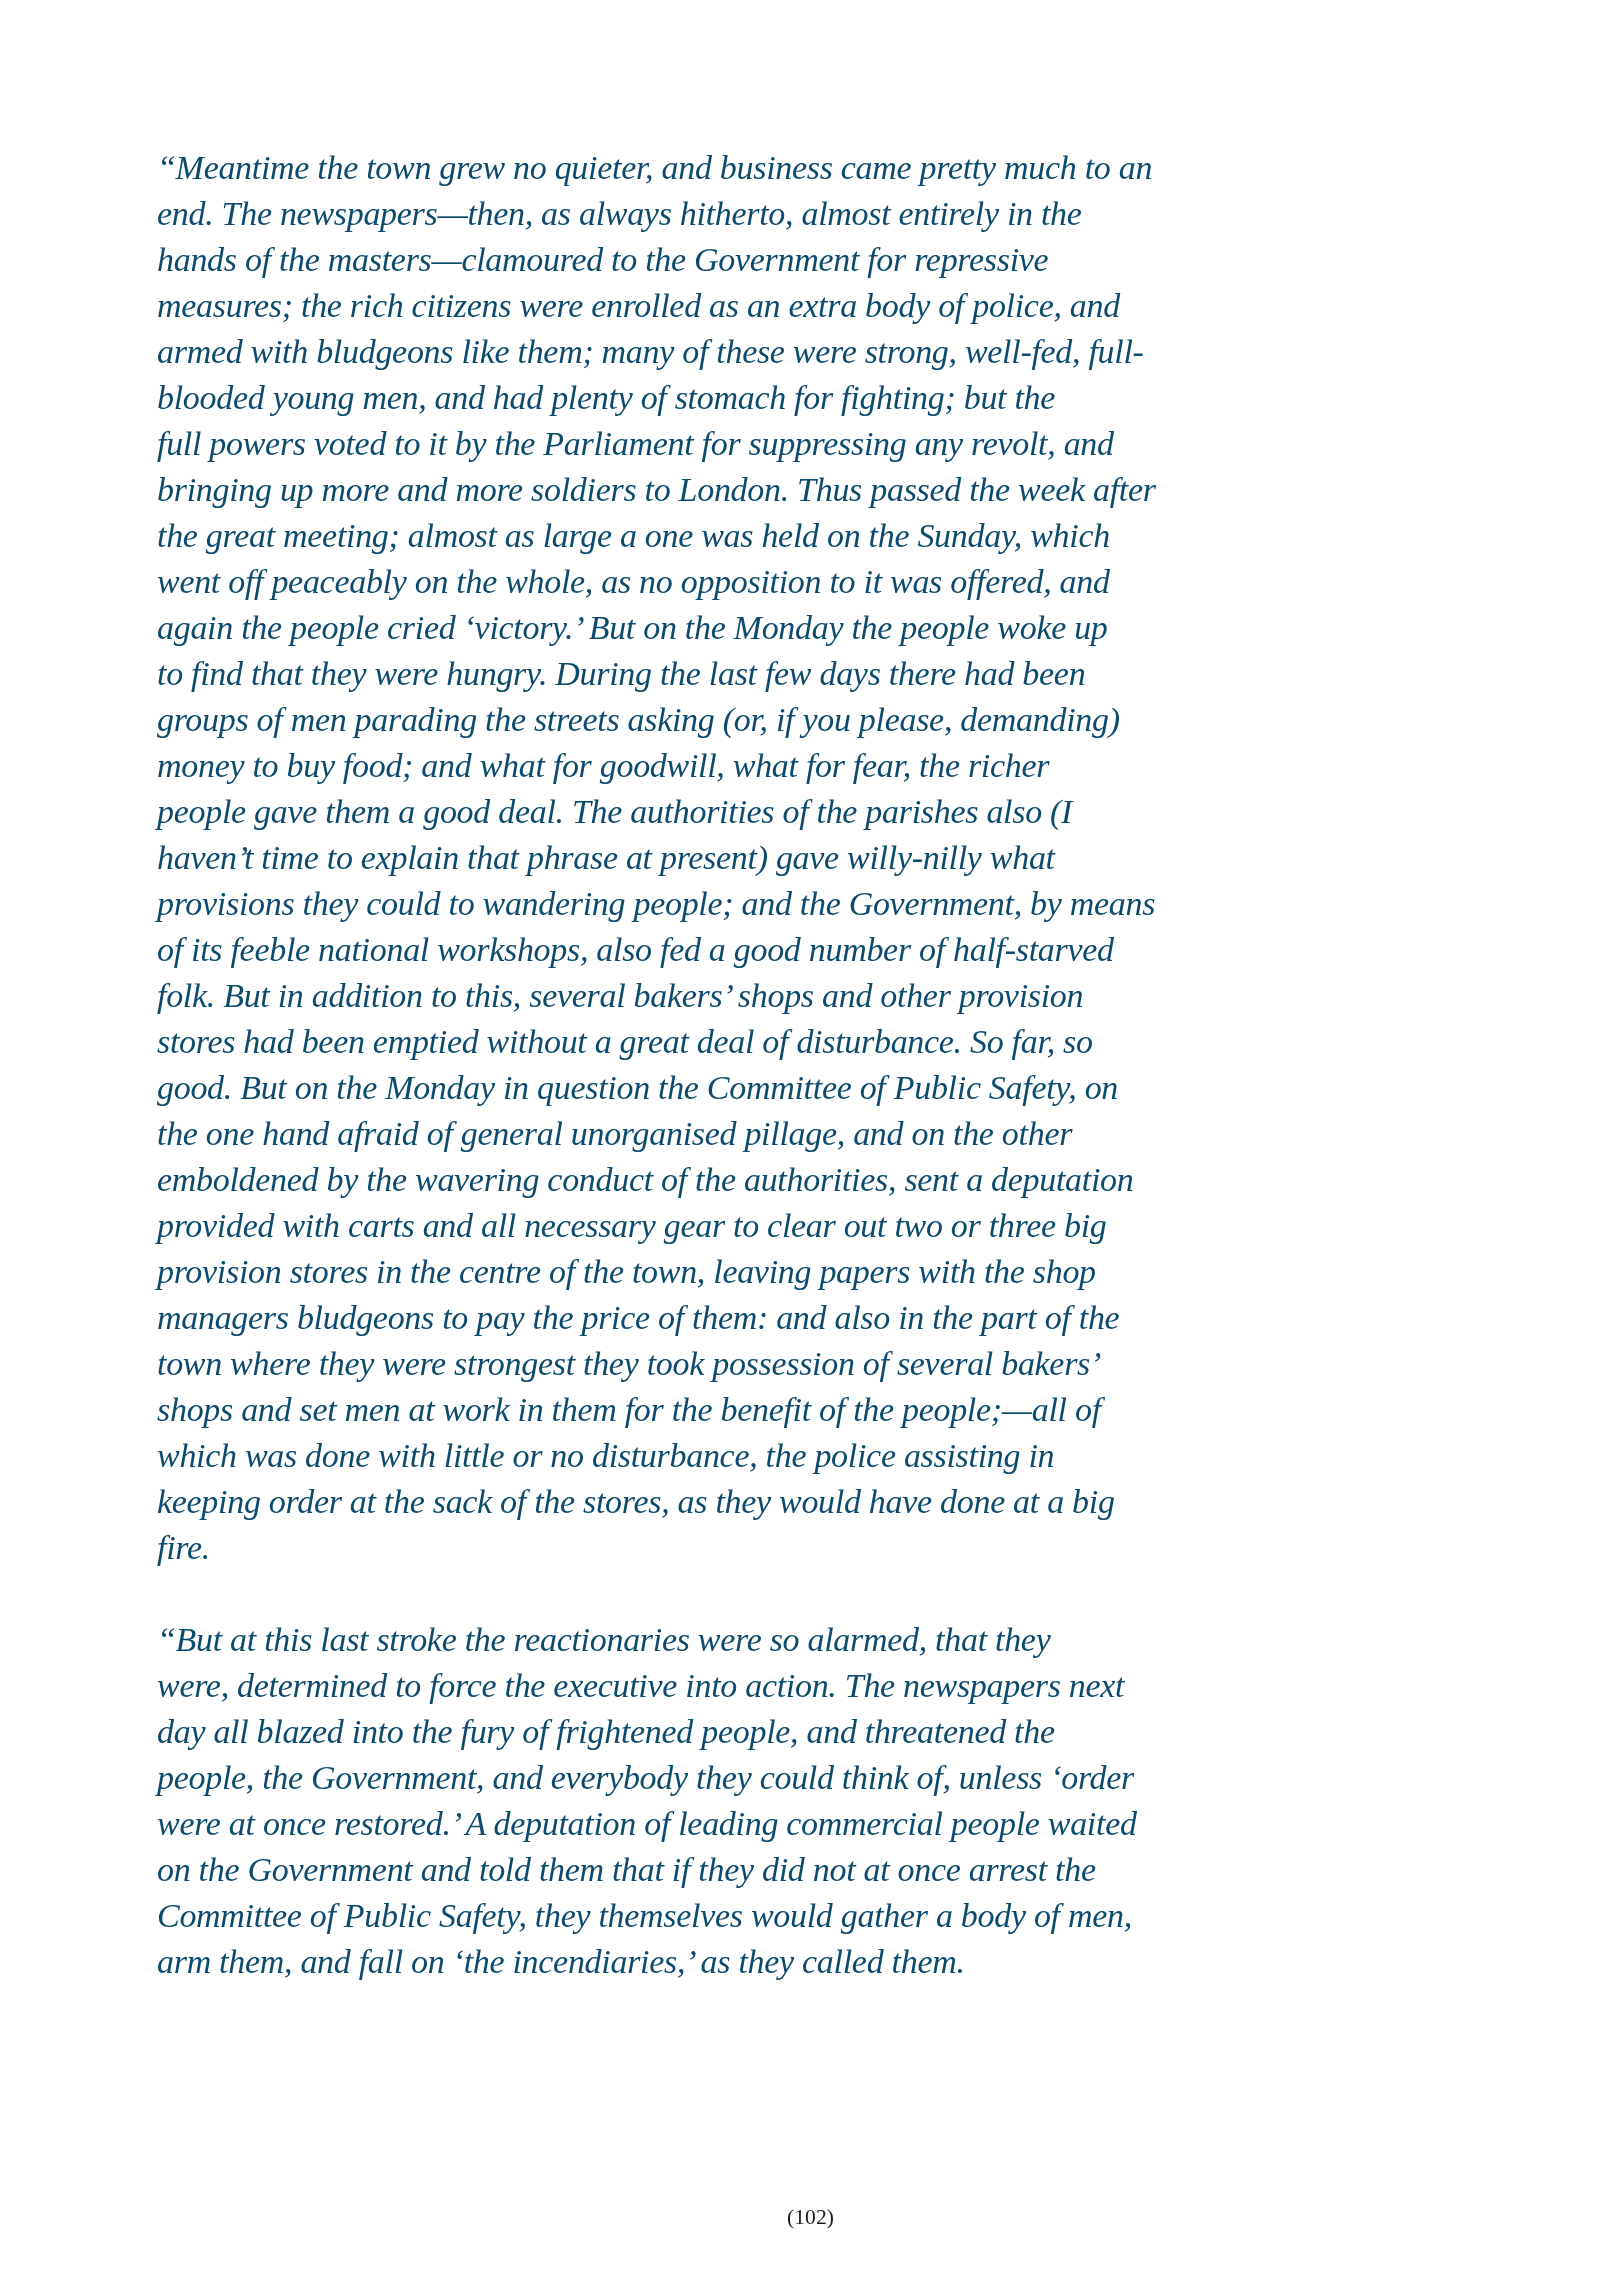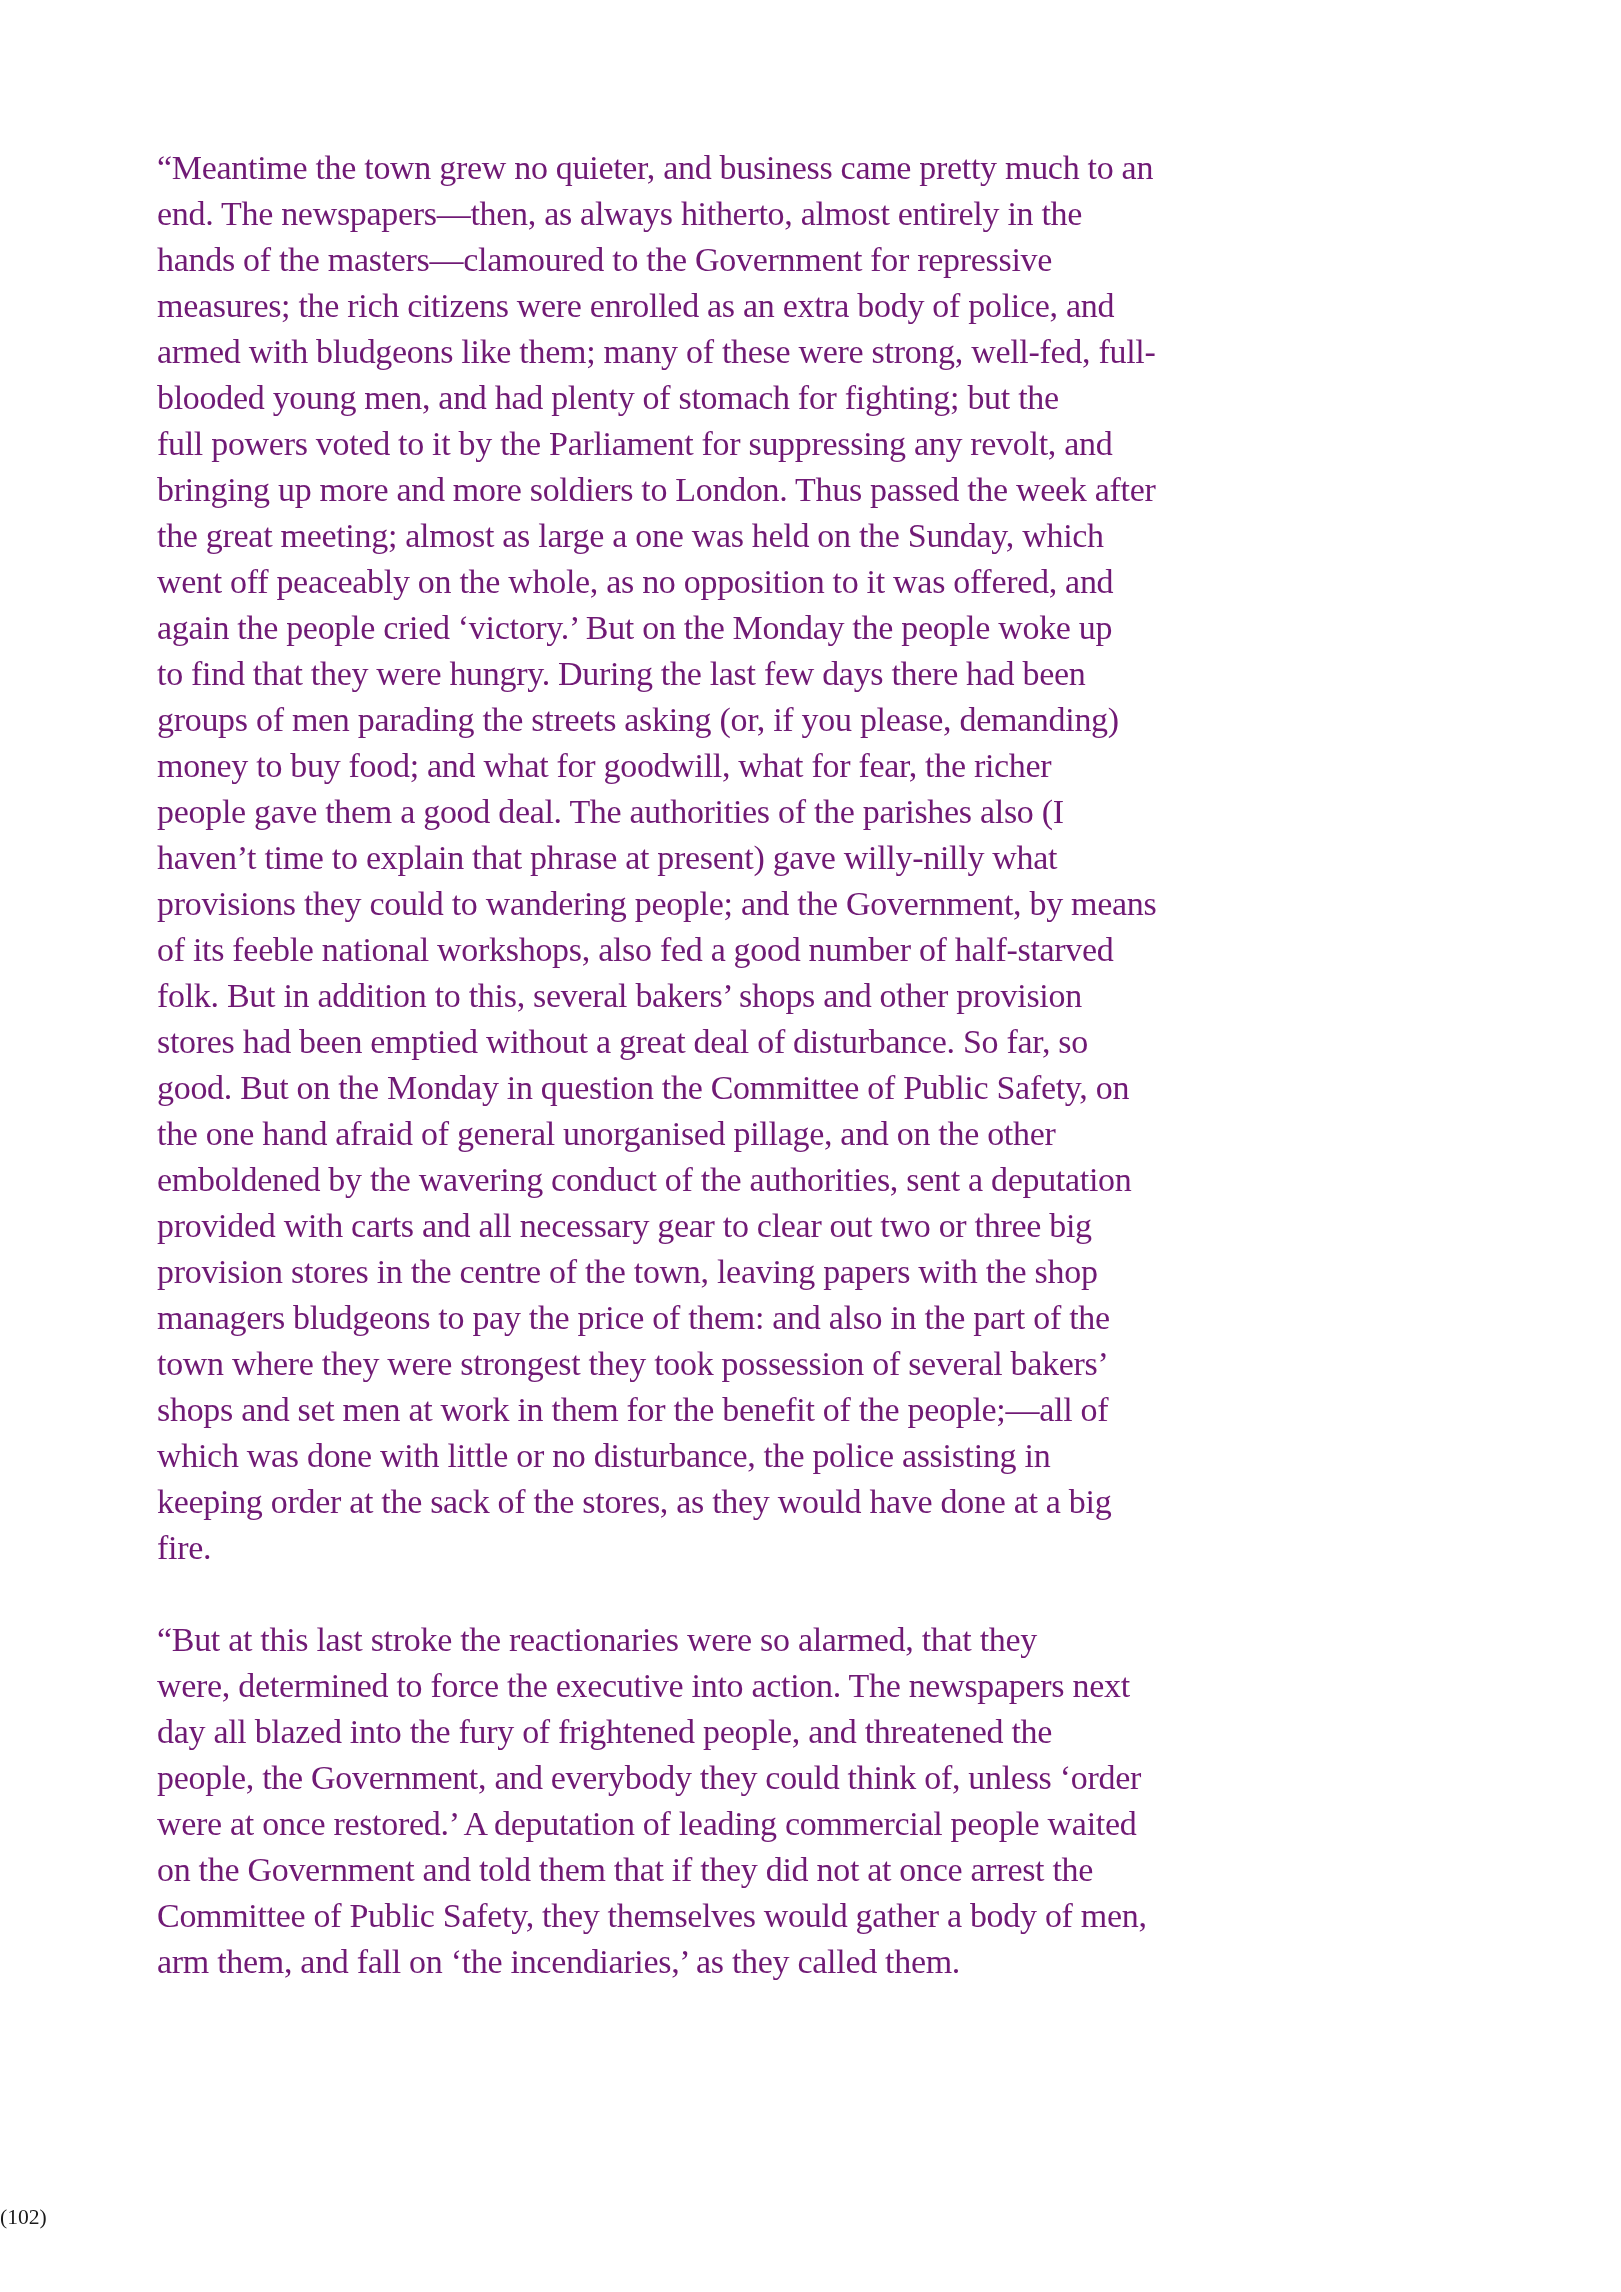--- a/index.html
+++ b/index.html
@@ -1,22 +1,22 @@
 <!DOCTYPE html>
 <html><head>
 <meta charset="utf-8">
 <style>
   html, body { margin: 0; padding: 0; background: #ffffff; }
   body { width: 1621px; height: 2293px; position: relative; overflow: hidden; }
   .page { position: absolute; left: 157px; top: 145px; width: 1176px;
-    font-family: "Liberation Serif", "DejaVu Serif", serif; color: #701a75;
-    font-size: 34px; line-height: 46px; letter-spacing: -0.3px; }
+    font-family: "Liberation Serif", "DejaVu Serif", serif; color: #0c4a6e;
+    font-size: 34px; line-height: 46px; letter-spacing: -0.3px; font-style: italic; }
   .para { margin: 0 0 46px 0; }
   .line { display: block; white-space: nowrap; }
-  .page-number { position: absolute; left: 0; width: 1621px; top: 2205px; 
+  .page-number { position: absolute; left: 0; width: 1621px; top: 2205px; text-align: center;
     font-family: "Liberation Serif", "DejaVu Serif", serif; font-size: 21.6px; color: #1a1a1a; }
 </style>
 </head>
 <body>
 
 <div class="page">
   <p class="para">
       <span class="line">“Meantime the town grew no quieter, and business came pretty much to an</span>
       <span class="line">end. The newspapers—then, as always hitherto, almost entirely in the</span>
       <span class="line">hands of the masters—clamoured to the Government for repressive</span>

